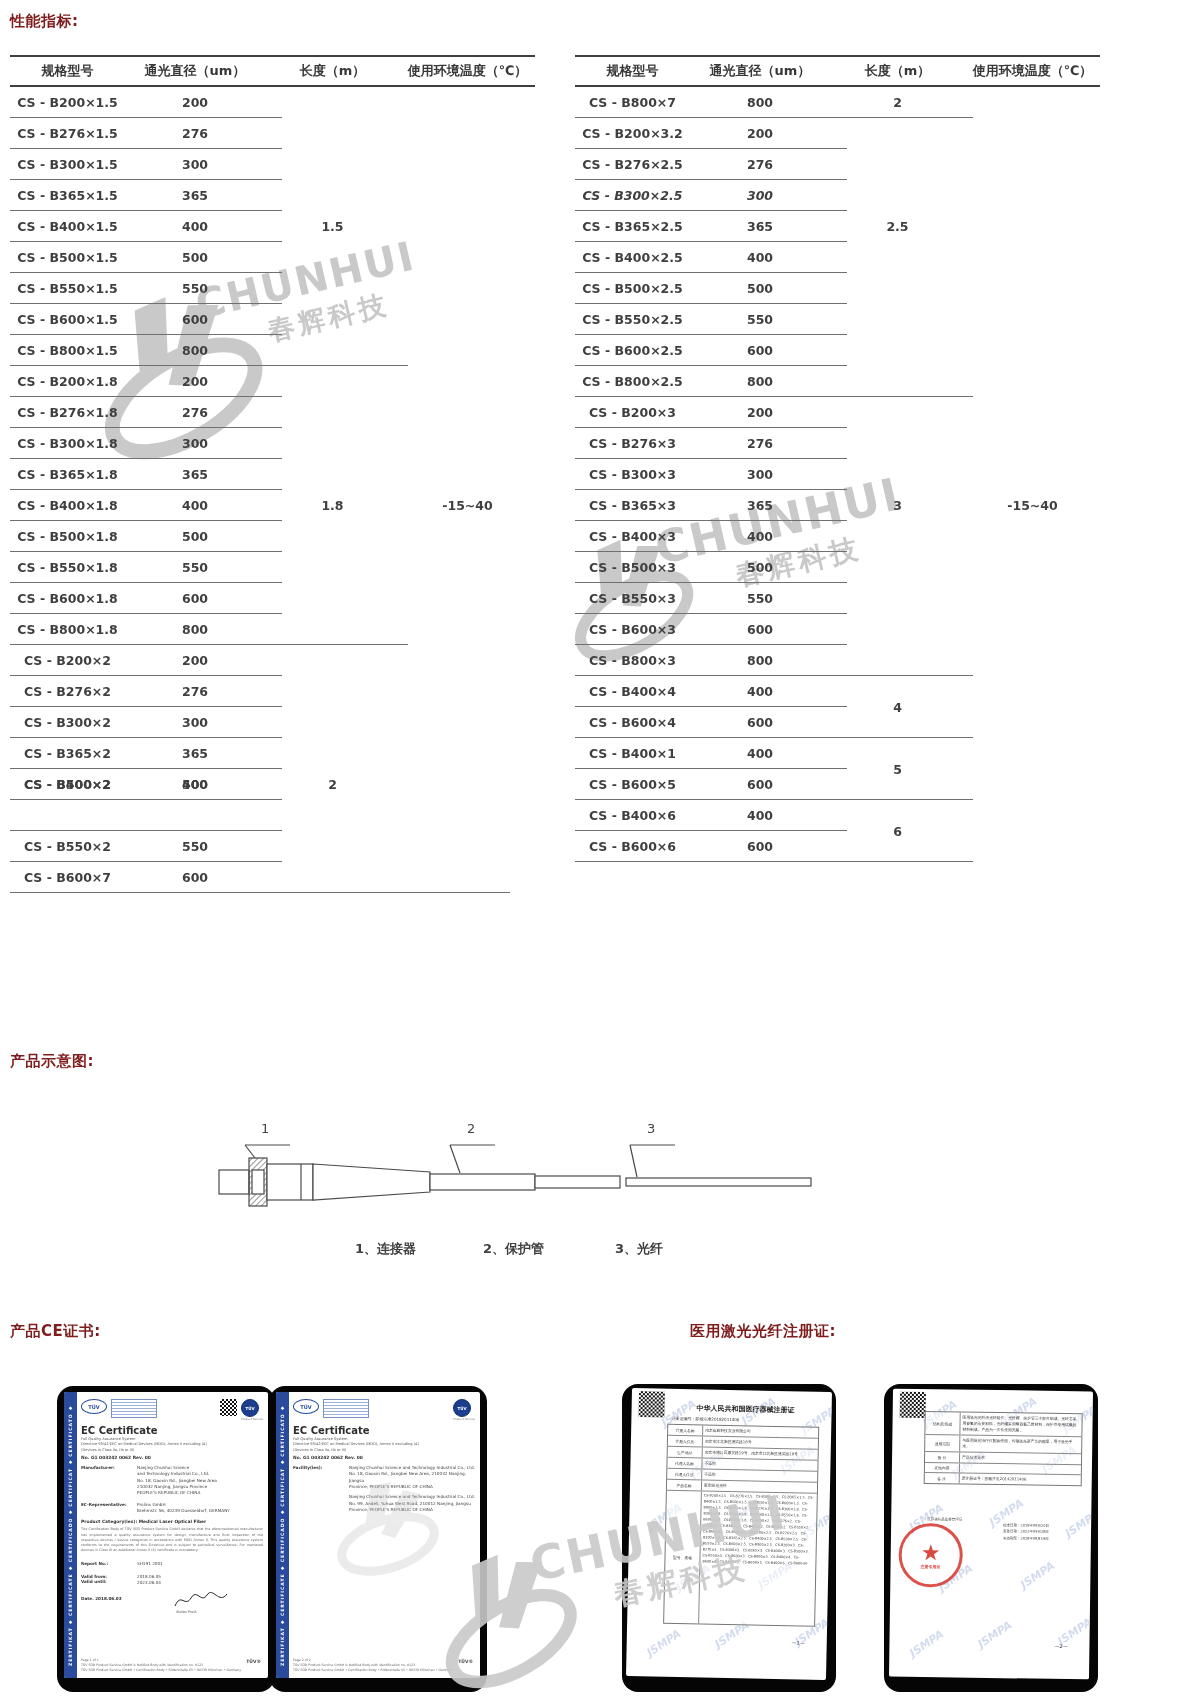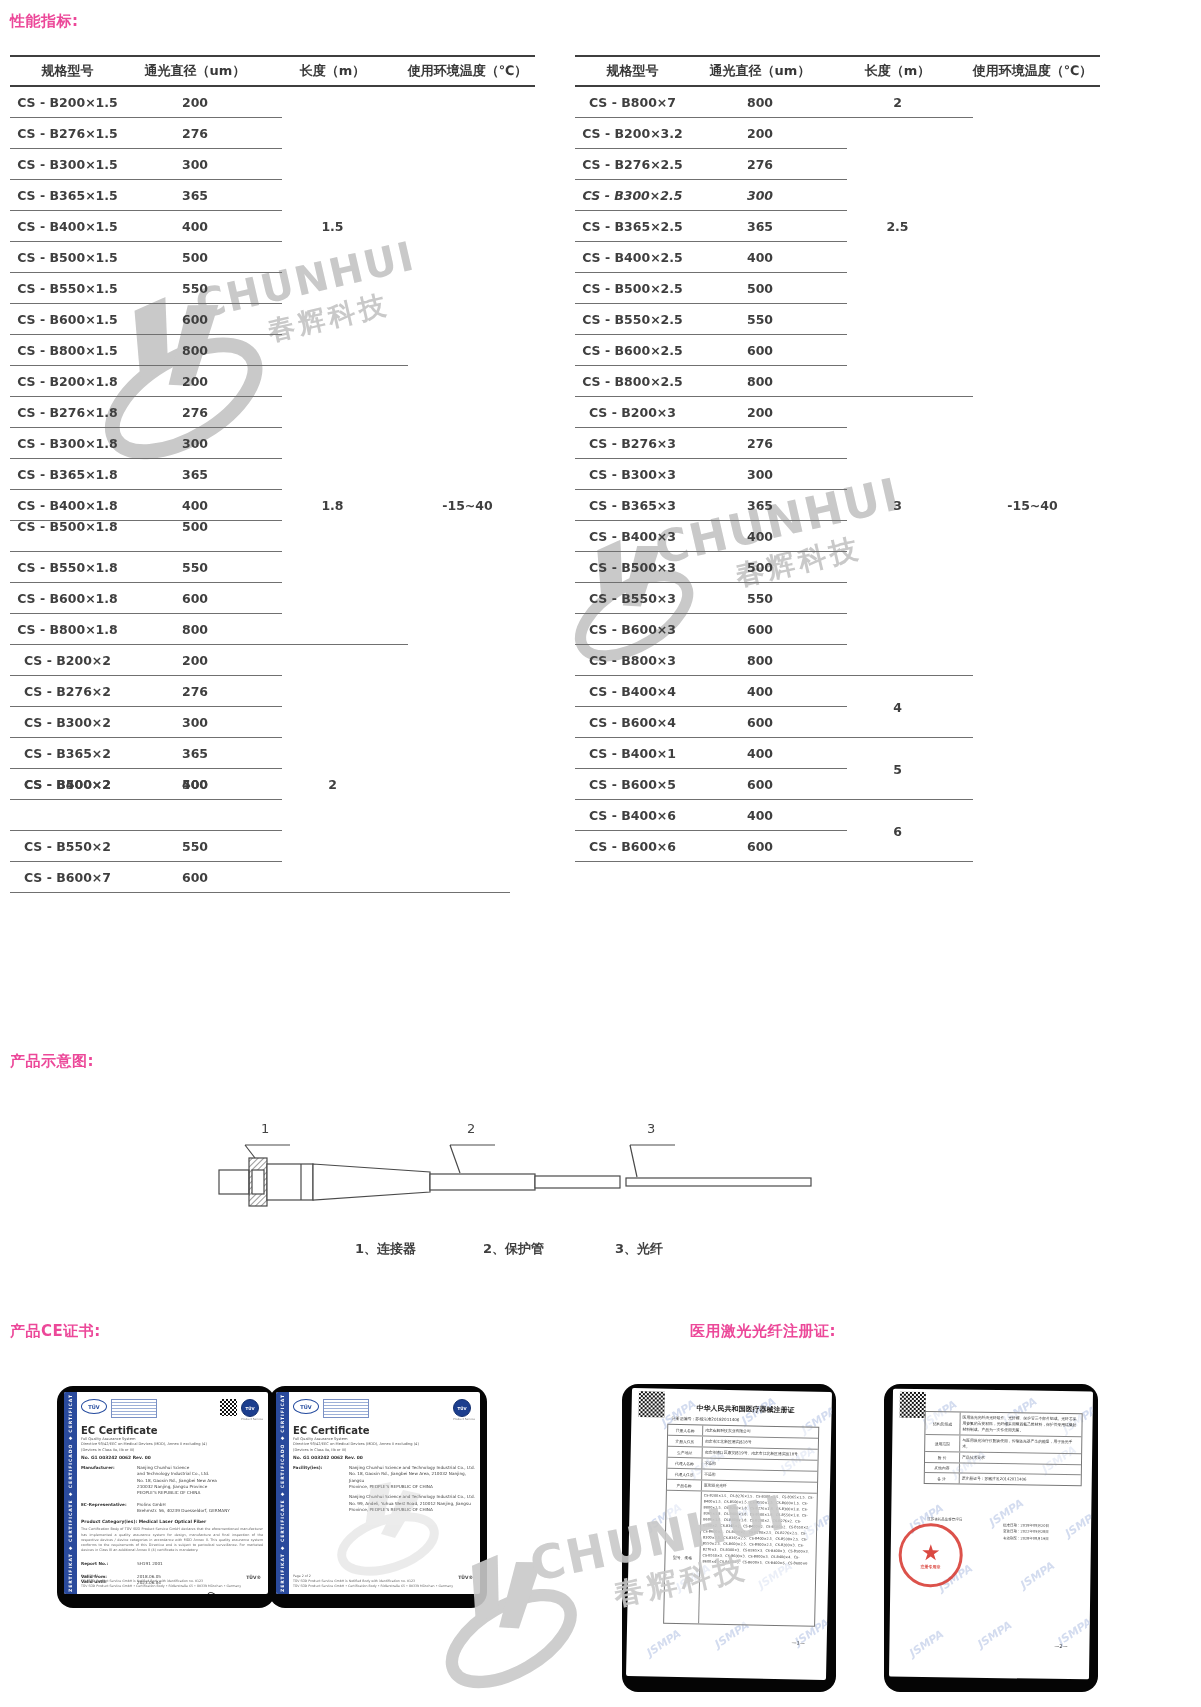--- a/index.html
+++ b/index.html
@@ -1,18 +1,18 @@
 <!DOCTYPE html>
 <html><head>
 <meta charset="utf-8">
 <style>
   html,body{margin:0;padding:0;}
   body{width:1201px;height:1707px;position:relative;background:#fff;overflow:hidden;
        font-family:"DejaVu Sans","Liberation Sans",sans-serif;}
-  .sec-h{position:absolute;font-size:15px;font-weight:bold;color:#ec4899;letter-spacing:.5px;z-index:4;}
+  .sec-h{position:absolute;font-size:15px;font-weight:bold;color:#7f1d1d;letter-spacing:.5px;z-index:4;}
   
   .spec{position:absolute;width:525px;z-index:2;}
   .spec .hline{position:absolute;left:0;height:2px;background:#3f3f3f;width:525px;}
   .spec .hdr{position:absolute;top:0;left:0;width:525px;height:32px;display:flex;align-items:center;}
   .spec .hdr span{font-size:13px;font-weight:bold;color:#383838;text-align:center;}
   .spec .row{position:absolute;left:0;width:525px;height:31px;}
   .spec .c1,.spec .c2{position:absolute;top:0;height:31px;line-height:31px;text-align:center;
        font-size:12.5px;font-weight:bold;color:#3f3f3f;}
   .spec .c1{left:0;width:115px;}
   .spec .c2{left:115px;width:140px;}
@@ -24,21 +24,21 @@
   
   .wm{position:absolute;transform:rotate(-13deg);z-index:0;pointer-events:none;}
   .wm .wm-brand{font-weight:bold;color:#c9c9c9;letter-spacing:2px;line-height:1;}
   .wm .wm-sub{font-weight:bold;color:#c9c9c9;letter-spacing:4px;line-height:1;}
   .wm svg{position:absolute;}
   .wm .wm-text{position:absolute;}
   
   .dg-num{position:absolute;font-size:13px;color:#444;z-index:2;}
   .dg-cap{position:absolute;top:1240px;font-size:13px;font-weight:bold;color:#3f3f3f;z-index:2;}
   
-  .cert{position:absolute;top:1386px;height:222px;background:#050505;border-radius:16px;
+  .cert{position:absolute;top:1386px;height:306px;background:#050505;border-radius:16px;
         padding:6px 7px 14px 7px;box-sizing:border-box;z-index:1;}
   .page{background:#fff;width:100%;height:100%;position:relative;overflow:hidden;border-radius:2px;}
   .pre{white-space:pre-line;}
   
   .ce-band{position:absolute;left:0;top:0;bottom:0;width:13px;background:#2a4a9c;color:#fff;
        writing-mode:vertical-rl;transform:rotate(180deg);font-size:4.5px;font-weight:bold;
        letter-spacing:1px;text-align:center;line-height:13px;overflow:hidden;}
   .ce-body{position:absolute;left:17px;right:5px;top:0;bottom:0;}
   .ce-head{display:flex;align-items:flex-start;margin-top:7px;height:22px;}
   .tuv-oval{width:24px;height:13px;border:1.5px solid #234a9e;border-radius:50%;color:#234a9e;
@@ -207,21 +207,21 @@
     <div class="row" style="top: 404px;">
       <span class="c1">CS - B365×1.8</span>
       <span class="c2">365</span>
     </div>
     <div class="sep" style="top: 434px; width: 272px;"></div>
     <div class="row" style="top: 435px;">
       <span class="c1">CS - B400×1.8</span>
       <span class="c2">400</span>
     </div>
     <div class="sep" style="top: 465px; width: 272px;"></div>
-    <div class="row" style="top: 456px; text-decoration: underline;">
+    <div class="row" style="top: 466px; text-decoration: underline;">
       <span class="c1">CS - B500×1.8</span>
       <span class="c2">500</span>
     </div>
     <div class="sep" style="top: 496px; width: 272px;"></div>
     <div class="row" style="top: 497px;">
       <span class="c1">CS - B550×1.8</span>
       <span class="c2">550</span>
     </div>
     <div class="sep" style="top: 527px; width: 272px;"></div>
     <div class="row" style="top: 528px;">

